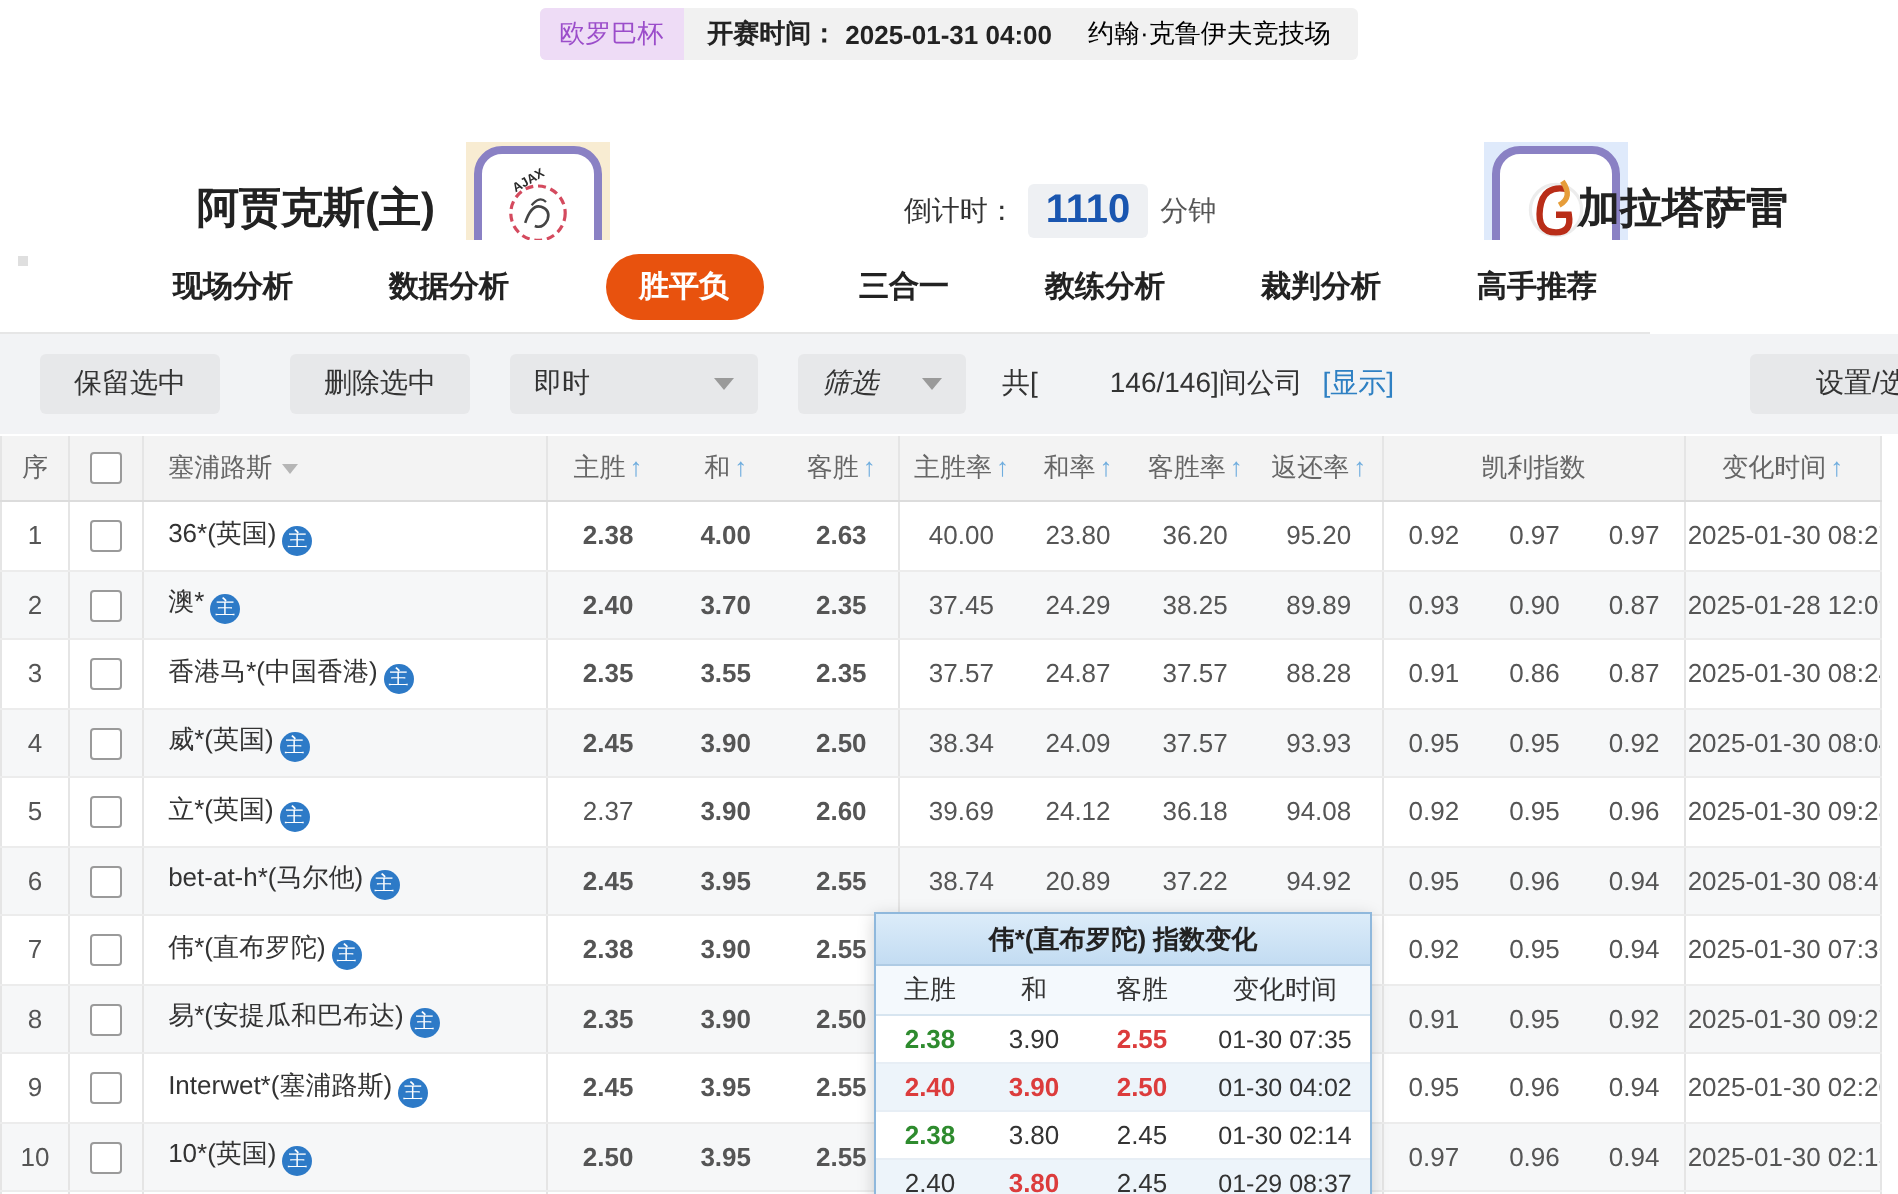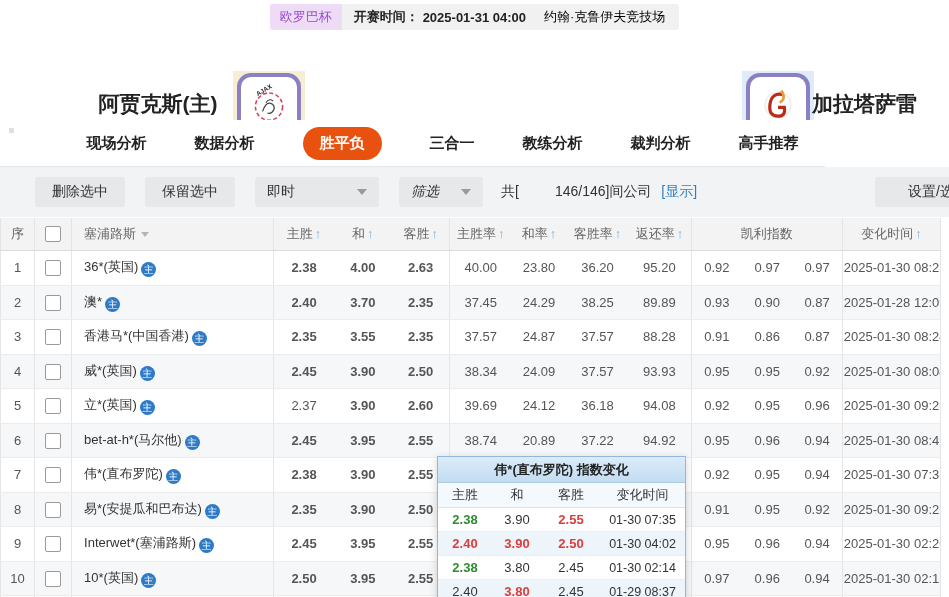--- a/index.html
+++ b/index.html
@@ -12,21 +12,21 @@
   .topbar{position:absolute;left:0;top:0;width:949px;height:30px;display:flex;justify-content:center;align-items:flex-start;}
   .topbar-inner{margin-top:4px;display:flex;align-items:stretch;background:#f1f1f1;border-radius:3px;overflow:hidden;}
   .league-badge{background:#eedcf6;color:#9b4dca;padding:4px 10px;font-size:13px;}
   .kickoff{display:flex;align-items:center;padding:0 12px;font-weight:bold;color:#222;}
   .kickoff .t{margin-left:4px;}
   .venue{display:flex;align-items:center;padding:0 14px 0 6px;color:#000000;}
   
   .match-header{position:absolute;left:0;top:30px;width:778px;height:90px;background:#fff;}
   .team-name{position:absolute;top:60px;font-size:21px;font-weight:bold;color:#222;white-space:nowrap;}
   .home-name{left:78px;width:160px;text-align:center;}
-  .away-name{left:812px;width:130px;text-align:left;}
+  .away-name{left:764px;width:130px;text-align:right;}
   .logo-wrap{position:absolute;top:41px;width:72px;height:68px;display:flex;align-items:center;justify-content:center;}
   .home-logo-wrap{left:233px;background:#f8ecd2;}
   .away-logo-wrap{left:742px;background:#dfeafb;}
   .logo-inner{width:56px;height:56px;background:#fff;border:4px solid #8a81c4;border-radius:14px;display:flex;align-items:center;justify-content:center;}
   .countdown{position:absolute;left:420px;top:62px;width:220px;display:flex;align-items:center;justify-content:center;}
   .cd-label{font-size:14px;color:#333;}
   .cd-value{margin:0 6px;background:#eef0f3;color:#1a56b0;font-weight:bold;font-size:20px;padding:2px 9px;border-radius:3px;}
   .cd-unit{font-size:14px;color:#555;}
   
   .navbar{position:absolute;left:0;top:120px;width:825px;height:46px;background:#fff;border-bottom:1px solid #e6e6e6;display:flex;align-items:center;justify-content:center;}
@@ -94,20 +94,25 @@
   <div class="logo-wrap home-logo-wrap">
     <div class="logo-inner">
       <svg width="48" height="48" viewBox="0 0 60 60">
         <circle cx="30" cy="32" r="17" fill="none" stroke="#d44a5e" stroke-width="2" stroke-dasharray="5 3"></circle>
         <text x="16" y="19" font-size="8" font-weight="bold" fill="#2a2a2a" transform="rotate(-30 16 19)">AJAX</text>
         <path d="M22 38 q4 -12 10 -10 q6 2 4 8 q-3 6 -8 4" fill="none" stroke="#444" stroke-width="1.6"></path>
         <path d="M26 27 q5 -6 9 -2" fill="none" stroke="#444" stroke-width="1.4"></path>
       </svg>
     </div>
   </div>
+  <div class="countdown">
+    <span class="cd-label">倒计时：</span>
+    <span class="cd-value">1110</span>
+    <span class="cd-unit">分钟</span>
+  </div>
   <div class="logo-wrap away-logo-wrap">
     <div class="logo-inner">
       <svg width="48" height="48" viewBox="0 0 60 60">
         <circle cx="30" cy="30" r="16" fill="none" stroke="#ececec" stroke-width="2"></circle>
         <path d="M37 17 q-15 -3 -17 12 q-2 15 10 15 q10 0 8 -11 l-8 0" fill="none" stroke="#b92d18" stroke-width="4"></path>
         <path d="M34 12 q7 10 -2 15" fill="none" stroke="#e69d3a" stroke-width="3.4"></path>
       </svg>
     </div>
   </div>
   <div class="team-name away-name">加拉塔萨雷</div>
@@ -120,22 +125,22 @@
       <span class="tab active">胜平负</span>
       <span class="tab">三合一</span>
       <span class="tab">教练分析</span>
       <span class="tab">裁判分析</span>
       <span class="tab">高手推荐</span>
     </div>
 </div>
 <div class="artifact"></div>
 
 <div class="toolbar">
+  <div class="tb-btn tb-gap">保留选中</div>
   <div class="tb-btn first">删除选中</div>
-  <div class="tb-btn tb-gap">保留选中</div>
   <div class="tb-btn tb-gap tb-dd dd-instant">
     <span>即时</span>
     <span class="caret-down"></span>
   </div>
   <div class="tb-btn tb-gap tb-dd dd-filter">
     <span>筛选</span>
     <span class="caret-down"></span>
   </div>
   <div class="count-wrap">
     <span>共[</span><span class="count-bold">146</span><span>/146]间公司</span>

